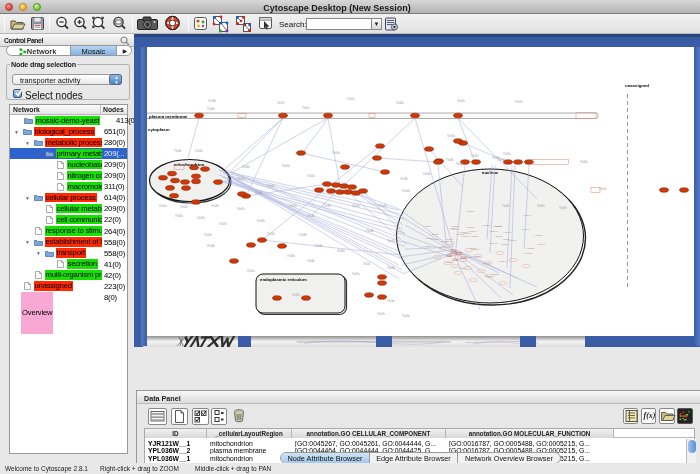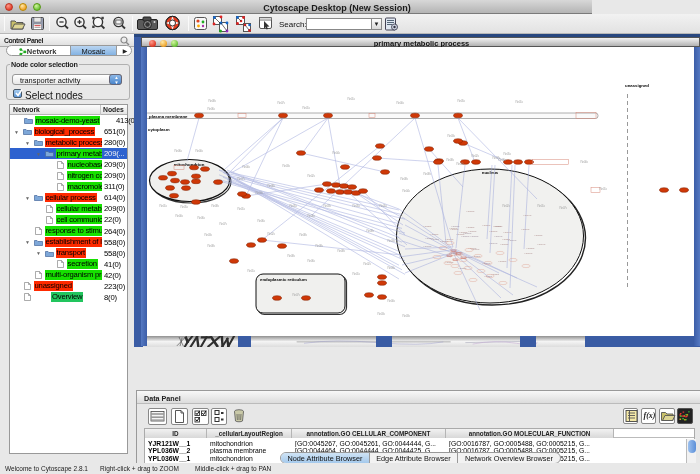--- a/index.html
+++ b/index.html
@@ -1,19 +1,19 @@
 <!DOCTYPE html>
 <html><head><meta charset="utf-8"><style>
 *{margin:0;padding:0;box-sizing:border-box;}
 html,body{width:700px;height:474px;overflow:hidden;}
 body{font-family:"Liberation Sans",sans-serif;background:#e8e8e8;position:relative;}
 .abs{position:absolute;}
 </style></head><body>
 
-<div class="abs" style="left:0;top:0;width:592px;height:14px;background:linear-gradient(#d8d8d8,#b4b4b4);border-bottom:1px solid #7a7a7a;">
+<div class="abs" style="left:0;top:0;width:700px;height:14px;background:linear-gradient(#d8d8d8,#b4b4b4);border-bottom:1px solid #7a7a7a;">
  <div class="abs" style="left:5px;top:3px;width:8px;height:8px;border-radius:50%;background:radial-gradient(circle at 35% 30%,#ff9a8a,#e3412e 70%);border:0.5px solid #b32          ;"></div>
  <div class="abs" style="left:19px;top:3px;width:8px;height:8px;border-radius:50%;background:radial-gradient(circle at 35% 30%,#ffe9a8,#f0a52c 70%);border:0.5px solid #b80;"></div>
  <div class="abs" style="left:33px;top:3px;width:8px;height:8px;border-radius:50%;background:radial-gradient(circle at 35% 30%,#d4f5a0,#6fc53a 70%);border:0.5px solid #591;"></div>
  <div class="abs" style="left:0;top:2.5px;width:674px;text-align:center;font-size:9px;font-weight:bold;color:#1a1a1a;">Cytoscape Desktop (New Session)</div>
 </div>
 <div class="abs" style="left:0;top:14px;width:700px;height:20px;background:linear-gradient(#f2f2f2,#e2e2e2);border-bottom:1px solid #b8b8b8;">
     <div class="abs" style="left:4px;top:2px;width:1px;height:15px;background:#c0c0c0;border-right:1px solid #fafafa;"></div>
     <div class="abs" style="left:49px;top:2px;width:1px;height:15px;background:#c0c0c0;border-right:1px solid #fafafa;"></div>
     <div class="abs" style="left:132px;top:2px;width:1px;height:15px;background:#c0c0c0;border-right:1px solid #fafafa;"></div>
     <div class="abs" style="left:188px;top:2px;width:1px;height:15px;background:#c0c0c0;border-right:1px solid #fafafa;"></div>
@@ -145,21 +145,21 @@
         <circle cx="1.8" cy="1.6" r="1.4" fill="#2a2"></circle>
         <circle cx="1.8" cy="6.2" r="1.4" fill="#2a2"></circle>
         <circle cx="6" cy="3.9" r="1.4" fill="#2a2"></circle>
         <line x1="1.8" y1="1.8" x2="6" y2="3.9" stroke="#2a2" stroke-width="0.7"></line>
         <line x1="1.8" y1="6.2" x2="6" y2="3.9" stroke="#2a2" stroke-width="0.7"></line>
       </svg>
  <div class="abs" style="left:63px;top:0;width:47px;height:11px;background:linear-gradient(#b9d5f1,#78abe0);border-left:1px solid #999;border-right:1px solid #999;font-size:7.5px;font-weight:normal;color:#111;text-align:center;line-height:11px;">Mosaic</div>
  <div class="abs" style="left:110px;top:0;width:16px;height:11px;font-size:6px;color:#222;text-align:center;line-height:11px;">▶</div>
 </div>
     <div class="abs" style="left:6px;top:29.5px;width:124px;height:36px;border:1px solid #b0b0b0;border-radius:3px;"></div>
-    <div class="abs" style="left:10px;top:26px;background:#e8e8e8;padding:0 1px;font-size:7.2px;font-weight:bold;color:#222;letter-spacing:-0.2px;">Node color selection</div>
+    <div class="abs" style="left:10px;top:26px;background:#e8e8e8;padding:0 1px;font-size:7.2px;font-weight:bold;color:#222;letter-spacing:-0.2px;">Node drag selection</div>
     <div class="abs" style="left:12px;top:39.5px;width:110px;height:11px;background:linear-gradient(#ffffff,#e8e8e8);border:1px solid #999;border-radius:3px;">
  <span class="abs" style="left:7px;top:1px;font-size:7.4px;color:#111;">transporter activity</span>
  <div class="abs" style="left:96px;top:-1px;width:13px;height:11.5px;background:linear-gradient(#8cb8e8,#4a86cc);border:1px solid #667;border-radius:3px;">
   <div class="abs" style="left:0;top:0px;width:13px;text-align:center;font-size:4.5px;color:#fff;line-height:5.5px;">▲</div>
   <div class="abs" style="left:0;top:5.5px;width:13px;text-align:center;font-size:4.5px;color:#fff;line-height:5.5px;">▼</div>
  </div>
 </div>
     <div class="abs" style="left:13px;top:55px;width:9px;height:9px;background:linear-gradient(#a8cdf0,#5b95d6);border:1px solid #456;border-radius:2px;">
  <svg class="abs" style="left:0px;top:-2px;" width="10" height="10" viewBox="0 0 10 10">
         <path d="M2 5 L4 7.5 L8 1.5" fill="none" stroke="#fff" stroke-width="1.6"></path>
@@ -297,21 +297,21 @@
           <path d="M4.5 0.5 L4.5 2.5 L6.5 2.5" fill="none" stroke="#888" stroke-width="0.7"></path>
         </svg>
         <span class="abs" style="left:23.5px;top:0.5px;font-size:7.7px;letter-spacing:-0.2px;color:#000;background:#ff2a00;line-height:9.5px;padding:0 1px;white-space:nowrap;max-width:68.5px;overflow:hidden;">unassigned</span>
         <span class="abs" style="left:94px;top:1px;font-size:7.7px;letter-spacing:-0.2px;color:#000;">223(0)</span>
       </div>
       <div class="abs" style="left:0;top:186.80000000000004px;width:117px;height:11px;">
         <svg class="abs" style="left:14px;top:1.5px;" width="7" height="8" viewBox="0 0 7 8">
           <path d="M0.5 7.5 L0.5 0.5 L4.5 0.5 L6.5 2.5 L6.5 7.5 Z" fill="#fff" stroke="#888" stroke-width="0.7"></path>
           <path d="M4.5 0.5 L4.5 2.5 L6.5 2.5" fill="none" stroke="#888" stroke-width="0.7"></path>
         </svg>
-        <span class="abs" style="left:41px;top:0.5px;font-size:7.7px;letter-spacing:-0.2px;color:#000;background:#22c55e;line-height:9.5px;padding:0 1px;white-space:nowrap;max-width:68.5px;overflow:hidden;">Overview</span>
+        <span class="abs" style="left:11px;top:0.5px;font-size:7.7px;letter-spacing:-0.2px;color:#000;background:#f9a8d4;line-height:9.5px;padding:16px 1px;white-space:nowrap;max-width:68.5px;overflow:hidden;">Overview</span>
         <span class="abs" style="left:94px;top:1px;font-size:7.7px;letter-spacing:-0.2px;color:#000;">8(0)</span>
       </div>
     </div>
   </div>
 <div class="abs" style="left:134px;top:34px;width:566px;height:316px;background:#3a5ca4;">
     <div class="abs" style="left:0;top:0;width:566px;height:3px;background:#28477f;"></div>
     <div class="abs" style="left:9px;top:301.5px;width:442px;height:11.5px;background:linear-gradient(#909090,#f4f4f4 50%,#dddddd);"></div>
     <svg class="abs" style="left:26px;top:302px;" width="92" height="11" viewBox="0 0 92 15">
       <g stroke="#2e2e2e" stroke-width="3.1" stroke-linecap="square" transform="translate(16,0) skewX(-14)">
         <line x1="-6" y1="2" x2="2" y2="13" stroke-width="0.7"></line>
@@ -336,26 +336,20 @@
       <line x1="10" y1="8" x2="220" y2="8" stroke="#9a9a9a" stroke-width="1"></line>
       <line x1="240" y1="9" x2="335" y2="7" stroke="#aab" stroke-width="0.8"></line>
       <path d="M20 10 Q60 4 120 9 T 210 8" stroke="#99c" fill="none" stroke-width="0.6"></path>
       <path d="M250 11 Q280 5 310 10 T 338 8" stroke="#b9c" fill="none" stroke-width="0.6"></path>
     </svg>
     <div class="abs" style="left:104px;top:301px;width:13px;height:12.5px;background:#3a5ca4;"></div>
     <div class="abs" style="left:242px;top:301px;width:16px;height:12.5px;background:#3a5ca4;"></div>
     <div class="abs" style="left:386px;top:301px;width:16px;height:12.5px;background:#3a5ca4;"></div>
     <div class="abs" style="left:0;top:313px;width:566px;height:3px;background:#e9e9e9;"></div>
     <div class="abs" style="left:7px;top:3px;width:559px;height:309px;">
-      <div class="abs" style="left:0;top:0;width:559px;height:10px;background:linear-gradient(#f2f2f2 0%,#d6d6d6 45%,#b2b2b2 100%);border:1px solid #555;">
-        <div class="abs" style="left:7px;top:2px;width:7px;height:7px;border-radius:50%;background:radial-gradient(circle at 35% 30%,#ff9a8a,#dd3825 70%);"></div>
-        <div class="abs" style="left:18px;top:2px;width:7px;height:7px;border-radius:50%;background:radial-gradient(circle at 35% 30%,#ffe9a8,#eea32a 70%);"></div>
-        <div class="abs" style="left:29px;top:2px;width:7px;height:7px;border-radius:50%;background:radial-gradient(circle at 35% 30%,#d4f5a0,#69c238 70%);"></div>
-        <div class="abs" style="left:0;top:1px;width:559px;text-align:center;font-size:7.5px;font-weight:bold;color:#111;">primary metabolic process</div>
-      </div>
       <div class="abs" style="left:0;top:10px;width:6px;height:299px;background:linear-gradient(90deg,#5579c2,#3c5ea8);"></div>
       <div class="abs" style="left:553px;top:10px;width:6px;height:299px;background:linear-gradient(90deg,#3c5ea8,#5579c2);"></div>
       <div class="abs" style="left:6px;top:10px;width:547px;height:289px;background:#fff;overflow:hidden;"><svg width="547" height="287" viewBox="0 0 547 287">
           <rect x="-2" y="66" width="453" height="5.5" rx="2.5" fill="#fafafa" stroke="#999" stroke-width="0.8"></rect>
           <text x="2" y="70.5" font-size="4.4" font-weight="bold" fill="#000">plasma membrane</text>
           <text x="1" y="84" font-size="4.4" font-weight="bold" fill="#000">cytoplasm</text>
           <ellipse cx="44" cy="135" rx="40" ry="21" fill="none" stroke="#333" stroke-width="1.2"></ellipse>
           <ellipse cx="42.5" cy="133.5" rx="40" ry="21" fill="#f0f0ee" stroke="#111" stroke-width="1.2"></ellipse>
           <text x="42" y="118.5" font-size="4.4" font-weight="bold" fill="#000" text-anchor="middle">mitochondrion</text>
           <ellipse cx="345" cy="191" rx="93.5" ry="67" fill="none" stroke="#222" stroke-width="1.4"></ellipse>

